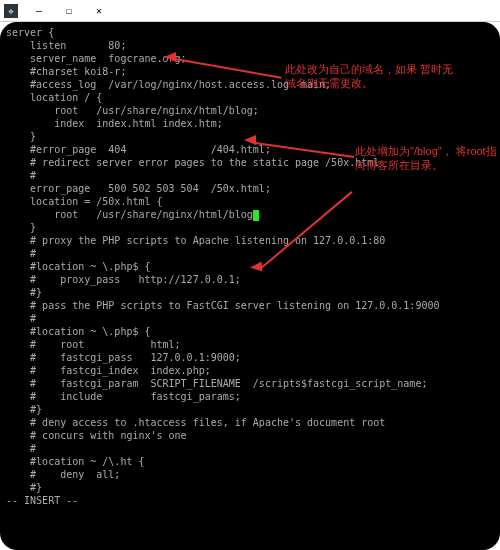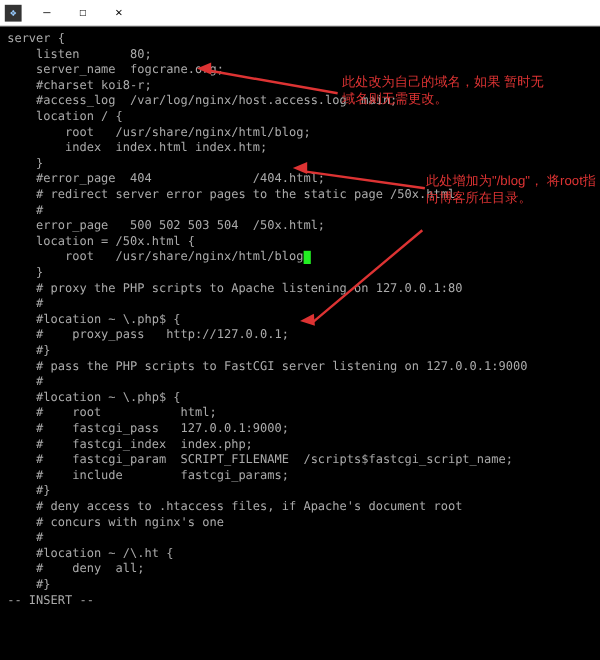--- a/index.html
+++ b/index.html
@@ -2,21 +2,21 @@
 <html><head>
 <meta charset="utf-8">
 <style>
   * { margin: 0; padding: 0; box-sizing: border-box; }
   body { width: 500px; height: 550px; background: #fff; font-family: "Consolas", monospace; font-size: 10px; overflow: hidden; }
   .titlebar { height: 22px; background: #fff; border-bottom: 1px solid #ccc; display: flex; align-items: center; padding: 0 4px; }
   .title-icon { width: 14px; height: 14px; background: #333; margin-right: 6px; display: inline-flex; align-items: center; justify-content: center; color: #9cf; font-size: 9px; }
   .title-text { flex: 1; font-size: 11px; font-family: "Segoe UI", sans-serif; }
   .win-controls { display: flex; }
   .win-btn { width: 30px; height: 22px; display: flex; align-items: center; justify-content: center; font-size: 10px; color: #000; }
-  .terminal { position: relative; width: 500px; height: 528px; background: #000; color: #aaa; padding: 4px 6px; white-space: pre; line-height: 13px; letter-spacing: 0; overflow: hidden; }
+  .terminal { position: relative; width: 500px; height: 528px; background: #000; color: #aaa; padding: 4px 6px; white-space: pre; line-height: 13px; letter-spacing: 0; overflow: hidden; border-radius: 17px; }
   .terminal .line { white-space: pre; }
   .cursor { background: #2e2; display: inline-block; width: 6px; height: 11px; vertical-align: middle; }
   .anno { position: absolute; color: #d33; font-family: "SimSun","Microsoft YaHei",sans-serif; font-size: 11px; line-height: 14px; white-space: normal; text-align: left; }
   .arrow-line { position: absolute; background: #d33; height: 2px; transform-origin: left center; }
   .arrow-head { position: absolute; width: 0; height: 0; border-top: 5px solid transparent; border-bottom: 5px solid transparent; border-right: 12px solid #d33; }
 </style>
 </head>
 <body>
 
 <div class="titlebar">

